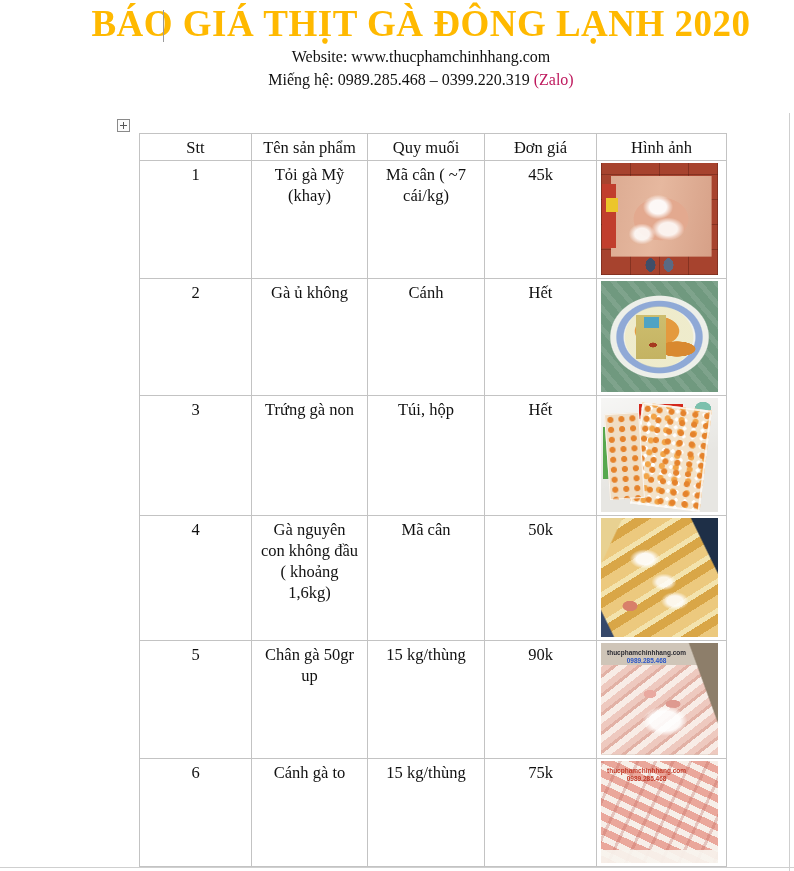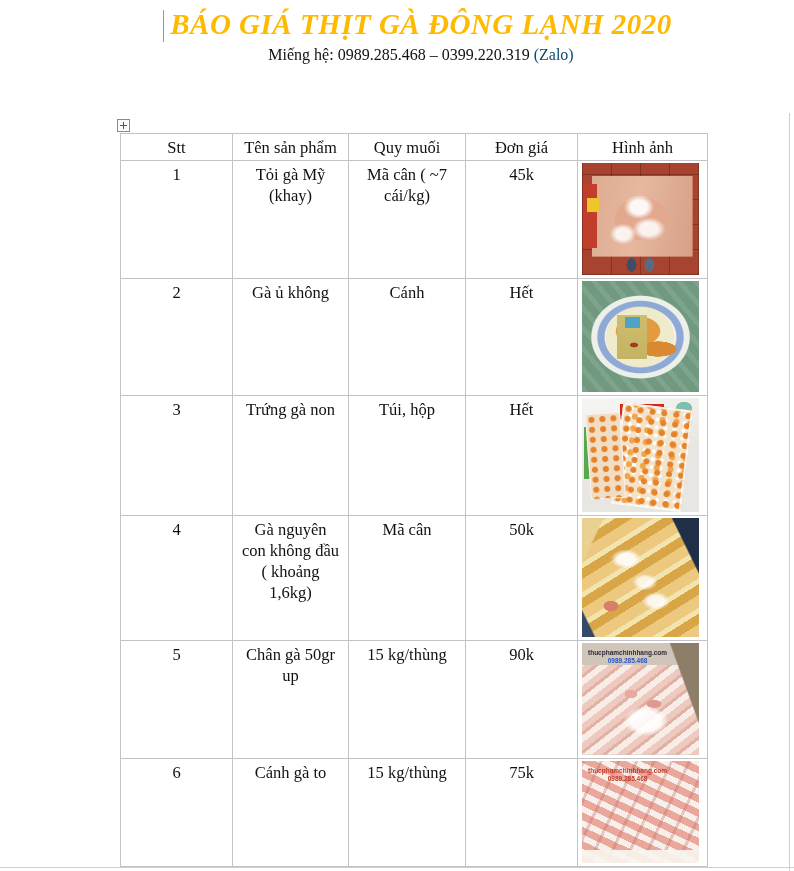--- a/index.html
+++ b/index.html
@@ -4,39 +4,39 @@
 <style>
   html,body{margin:0;padding:0;}
   body{
     width:794px;height:871px;position:relative;background:#ffffff;
     font-family:"Liberation Serif","DejaVu Serif",serif;
     overflow:hidden;
   }
   
   .doc-header{position:absolute;left:48px;top:0;width:746px;text-align:center;}
   .doc-header h1{
-    margin:6px 0 0 0;font-size:29px;line-height:36px;font-weight:bold;
-    color:#FFB900;letter-spacing:.5px;font-style:italic;
+    margin:6px 0 0 0;font-size:37px;line-height:36px;font-weight:bold;
+    color:#FFB900;letter-spacing:.5px;
   }
   .website{margin-top:5px;font-size:16px;line-height:20px;color:#111;}
   .contact{margin-top:3px;font-size:16px;line-height:20px;color:#111;}
-  .contact .zalo{color:#0c4a6e;}
+  .contact .zalo{color:#be185d;}
   .caret{position:absolute;left:163px;top:10px;width:1px;height:32px;background:#9a9a9a;}
 
   
   .move-handle{
     position:absolute;left:117px;top:119px;width:13px;height:13px;
     border:1px solid #8a8a8a;background:#fbfbfb;box-sizing:border-box;
   }
   .move-handle::before{content:"";position:absolute;left:2px;right:2px;top:5px;height:1px;background:#555;}
   .move-handle::after{content:"";position:absolute;top:2px;bottom:2px;left:5px;width:1px;background:#555;}
 
   
   table.price{
-    position:absolute;left:120px;top:133px;width:587px;
+    position:absolute;left:139px;top:133px;width:587px;
     border-collapse:collapse;table-layout:fixed;
     font-size:16.5px;color:#111;
   }
   table.price td, table.price th{
     border:1px solid #c3c3c3;vertical-align:top;text-align:center;
     padding:3px 8px 0 8px;font-weight:normal;line-height:21px;
   }
   table.price tr.hdr th{padding:0 2px;line-height:25px;vertical-align:middle;}
   tr.hdr{height:27px;}
   tr.r1{height:118px;} tr.r2{height:117px;} tr.r3{height:120px;}
@@ -156,20 +156,21 @@
 
   
   .edge-right{position:absolute;left:789px;top:113px;width:1px;height:758px;background:#cfcfcf;}
   .edge-bottom{position:absolute;left:0;top:867px;width:794px;height:1px;background:#cfcfcf;}
 </style>
 </head>
 <body>
 
 <div class="doc-header">
   <h1>BÁO GIÁ THỊT GÀ ĐÔNG LẠNH 2020</h1>
+  <div class="website">Website: www.thucphamchinhhang.com</div>
   <div class="contact">
     <span>Miếng hệ: 0989.285.468 – 0399.220.319</span>
     <span class="zalo">(Zalo)</span>
   </div>
 </div>
 
 <div class="caret"></div>
 
 <div class="move-handle"></div>
 

